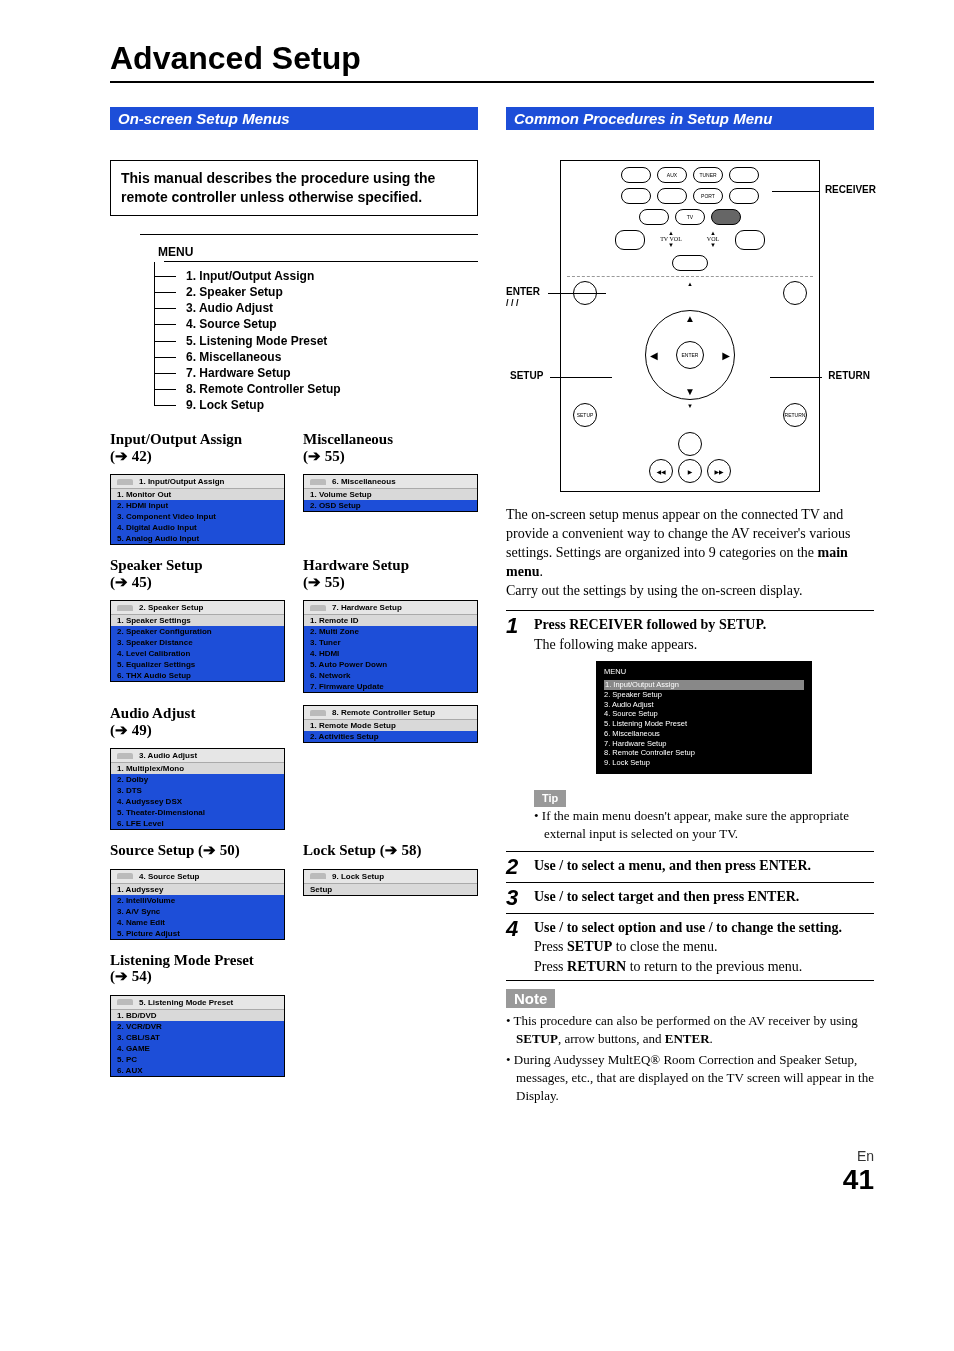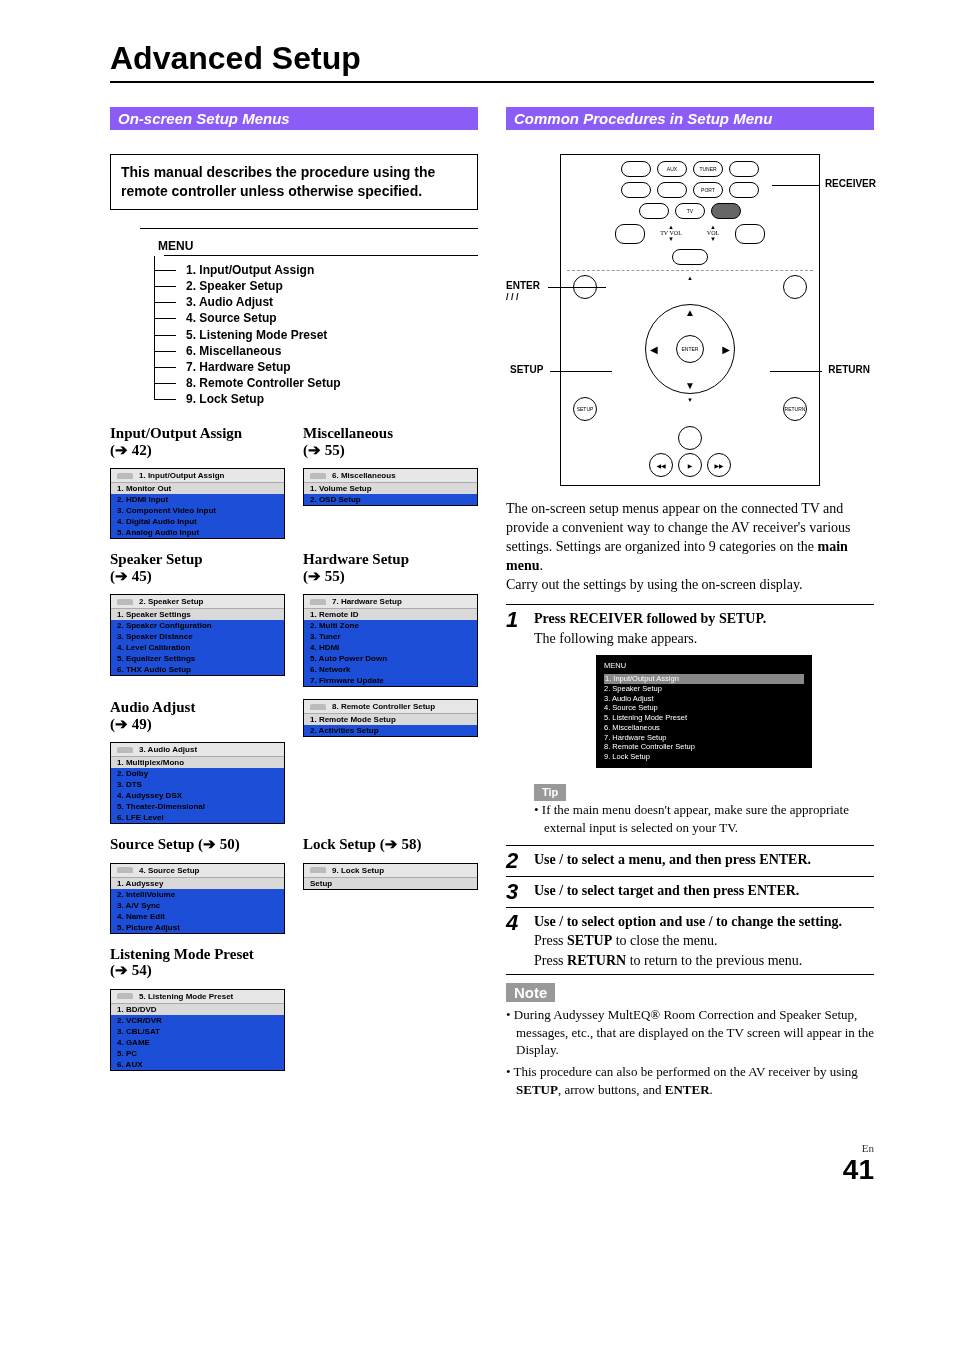--- a/index.html
+++ b/index.html
@@ -1,21 +1,21 @@
 <!DOCTYPE html>
 <html><head>
 <meta charset="utf-8">
 <style>
 body{margin:0;font-family:"Times New Roman",serif;background:#fff;color:#000;width:954px}
 .page{padding:40px 80px 40px 110px}
 .h1{font-size:32px;font-weight:bold;font-family:Arial,sans-serif;margin:0 0 4px}
 .h1-rule{border-bottom:2px solid #000;margin-bottom:24px}
 .cols{display:flex;gap:28px}
 .col{flex:1;min-width:0}
-.section-bar{background:#8b5cf6;color:#fff;font-family:Arial,sans-serif;font-style:italic;font-weight:bold;font-size:15px;padding:3px 8px;margin-bottom:24px}
+.section-bar{background:#1d4ed8;color:#fff;font-family:Arial,sans-serif;font-style:italic;font-weight:bold;font-size:15px;padding:3px 8px;margin-bottom:30px}
 .intro-box{border:1px solid #000;padding:8px 10px;font-family:Arial,sans-serif;font-size:14px;font-weight:bold;line-height:1.35;margin-bottom:18px}
 .menu-wrap{margin:0 0 18px 30px;position:relative}
 .menu-title{font-family:Arial,sans-serif;font-weight:bold;font-size:12px;margin-bottom:2px;margin-left:18px}
 .tree{border-top:1px solid #000;padding-top:6px;margin-left:24px}
 .tree-row{font-family:Arial,sans-serif;font-weight:bold;font-size:12px;position:relative;padding-left:22px;line-height:1.35}
 .tree-row:before{content:"";position:absolute;left:-10px;top:0;bottom:0;border-left:1px solid #000}
 .tree-row:first-child:before{top:-6px}
 .tree-row:last-child:before{bottom:50%}
 .tree-row:after{content:"";position:absolute;left:-10px;top:50%;width:22px;border-top:1px solid #000}
 .grid2{display:grid;grid-template-columns:1fr 1fr;column-gap:18px;row-gap:12px}
@@ -51,21 +51,21 @@
 .step-num{font-family:Arial,sans-serif;font-weight:bold;font-style:italic;font-size:22px;line-height:1;width:20px;flex-shrink:0}
 .step-body{font-size:14px;line-height:1.4;flex:1}
 .tip-bar{background:#999;color:#fff;font-family:Arial,sans-serif;font-weight:bold;font-size:11px;padding:1px 8px;display:inline-block;margin-top:8px}
 .note-bar{background:#999;color:#fff;font-family:Arial,sans-serif;font-weight:bold;font-size:15px;padding:1px 8px;display:inline-block;margin:8px 0 4px}
 .bullet{font-size:13px;line-height:1.35;margin-left:10px;text-indent:-10px;margin-bottom:4px}
 .mini-screen{background:#000;color:#fff;width:200px;margin:6px auto 8px;padding:6px 8px;font-family:Arial,sans-serif;font-size:7.5px}
 .mini-screen .mt{font-size:7.5px;margin-bottom:3px}
 .mini-screen .mi{line-height:1.3}
 .mini-screen .mi.hl{background:#888;color:#fff;padding:0 1px}
 .footer{text-align:right;margin-top:40px}
-.footer .en{font-family:Liberation Serif, serif;font-size:11px;color:#333}
+.footer .en{font-family:Liberation Sans, sans-serif;font-size:14px;color:#333}
 .footer .pn{font-family:Arial,sans-serif;font-weight:bold;font-size:28px}
 .sub-row{display:flex;gap:5px;justify-content:center;margin-top:3px}
 </style>
 </head>
 <body>
 <div class="page">
 <div class="h1">Advanced Setup</div>
 <div class="h1-rule"></div>
 <div class="cols">
 <div class="col">
@@ -335,22 +335,22 @@
 <div class="step-num">4</div>
 <div class="step-body">
 <span class="bold"><span>Use</span> <span>/</span> <span>to select option and use</span> <span>/</span> <span>to change the setting.</span></span><br>
 <span>Press</span> <span class="bold">SETUP</span> <span>to close the menu.</span><br>
 <span>Press</span> <span class="bold">RETURN</span> <span>to return to the previous menu.</span>
 </div>
 </div>
 </div>
 
 <div class="note-bar">Note</div>
+<div class="bullet"><span>• This procedure can also be performed on the AV receiver by using</span> <span class="bold">SETUP</span><span>, arrow buttons, and</span> <span class="bold">ENTER</span><span>.</span></div>
 <div class="bullet">• During Audyssey MultEQ® Room Correction and Speaker Setup, messages, etc., that are displayed on the TV screen will appear in the Display.</div>
-<div class="bullet"><span>• This procedure can also be performed on the AV receiver by using</span> <span class="bold">SETUP</span><span>, arrow buttons, and</span> <span class="bold">ENTER</span><span>.</span></div>
 </div>
 </div>
 
 <div class="footer">
 <div class="en">En</div>
 <div class="pn">41</div>
 </div>
 </div>
 
 </body></html>

